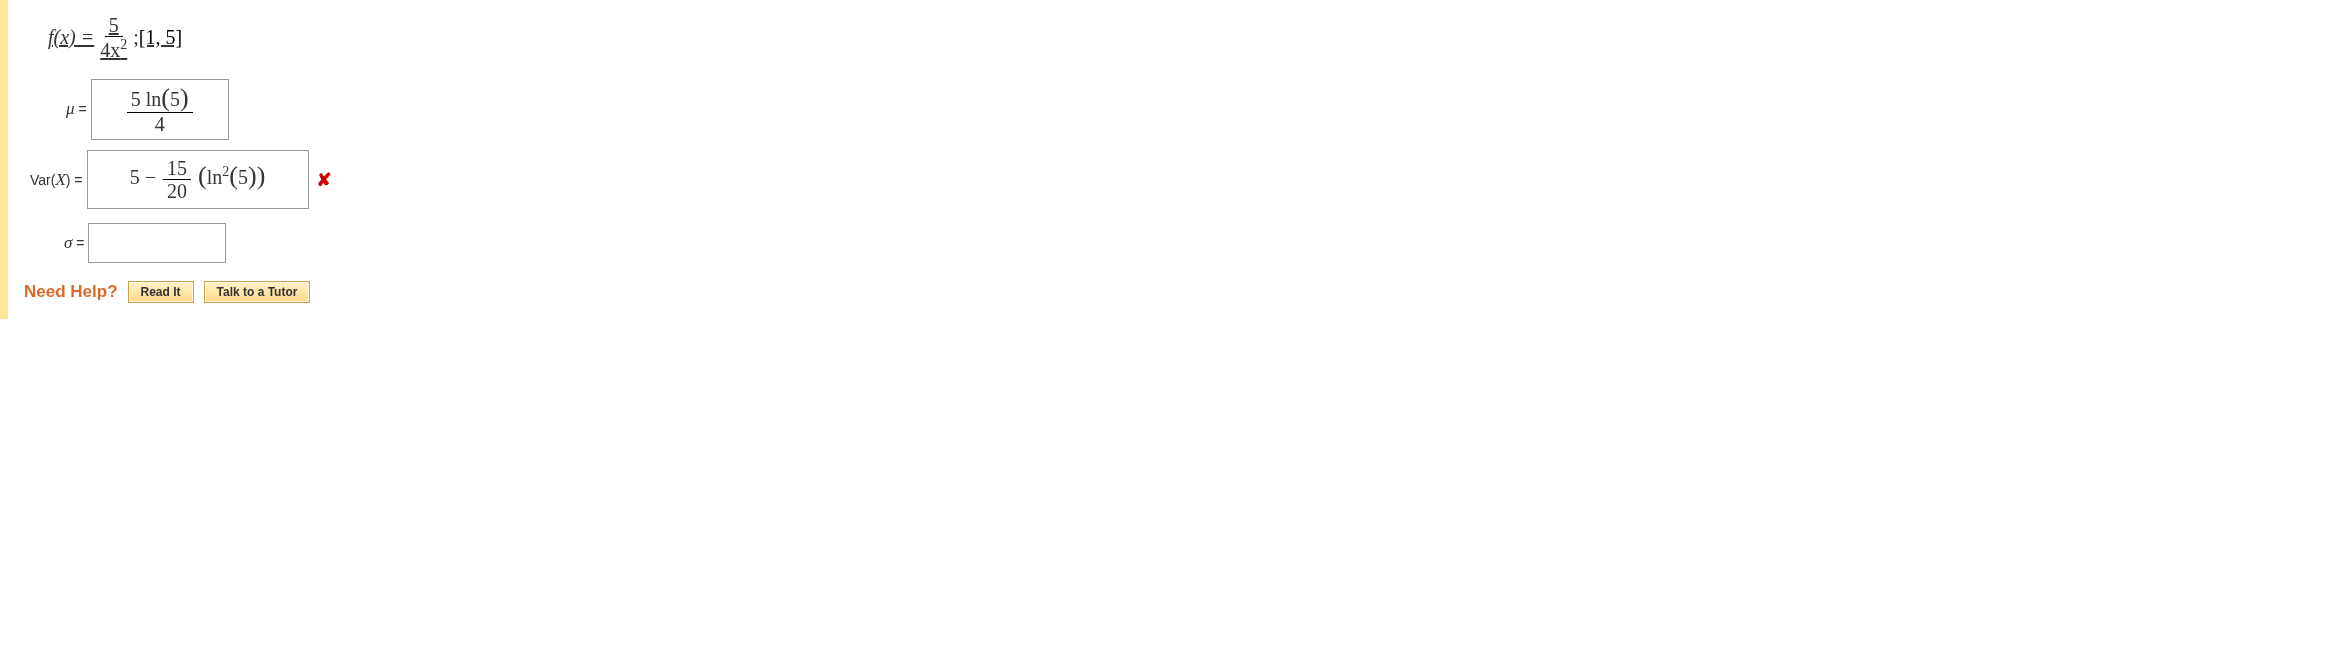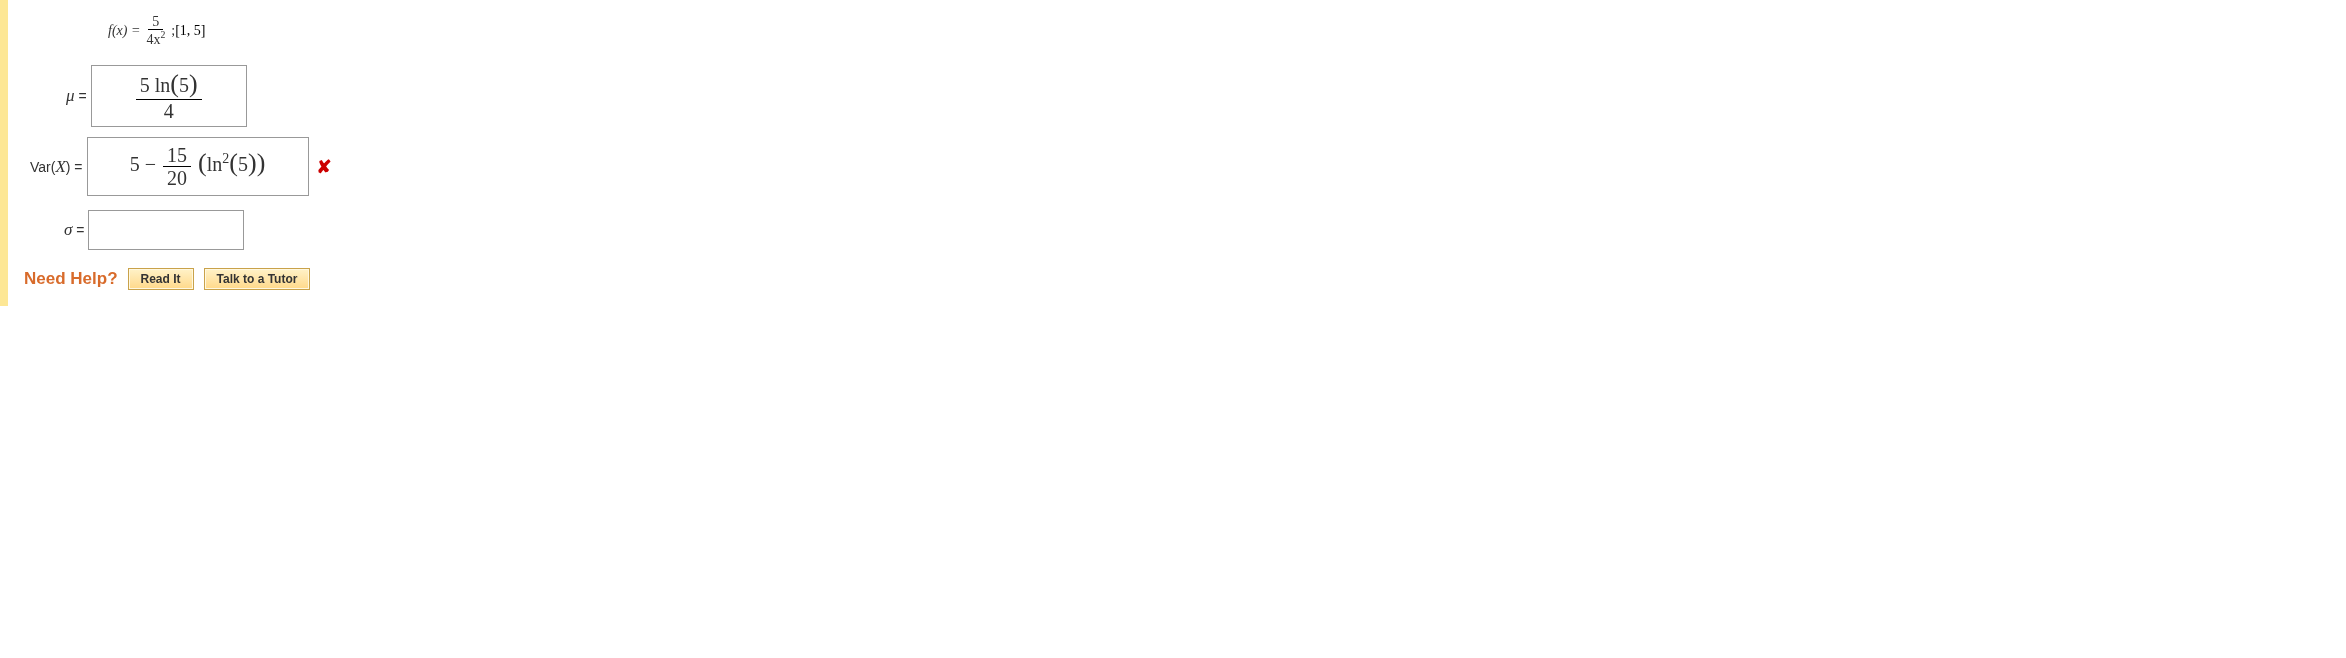--- a/index.html
+++ b/index.html
@@ -19,25 +19,26 @@
   .question-text {
     font-size: 15px;
     line-height: 1.5;
     margin-bottom: 16px;
   }
   .italic-x {
     font-style: italic;
     font-family: "Times New Roman", serif;
   }
   .formula-row {
-    margin: 6px 0 18px 88px;
+    margin: 6px 0 18px 28px;
     font-family: "Times New Roman", serif;
-    font-size: 14px;
+    font-size: 20px;
     display: flex;
     align-items: center;
+    text-decoration: underline;
   }
   .answer-row {
     margin: 10px 0 10px 8px;
     display: flex;
     align-items: center;
     font-family: "Times New Roman", serif;
     font-size: 16px;
   }
   .row-mu { margin-left: 46px; }
   .row-var { margin-left: 10px; }
@@ -47,21 +48,21 @@
     font-size: 14px;
     margin-right: 4px;
     white-space: nowrap;
   }
   .label .serif { font-family: "Times New Roman", serif; font-style: italic; font-size: 17px;}
   .answer-box {
     border: 1px solid #999;
     background: #fff;
     min-width: 110px;
     min-height: 38px;
-    padding: 4px 22px;
+    padding: 4px 13px;
     display: flex;
     align-items: center;
     justify-content: center;
     font-family: "Times New Roman", serif;
     font-size: 20px;
   }
   .answer-box.wide { min-width: 200px; padding: 6px 10px;}
   .answer-box.empty { min-width:110px; min-height:30px;}
   .frac {
     display: inline-flex;

